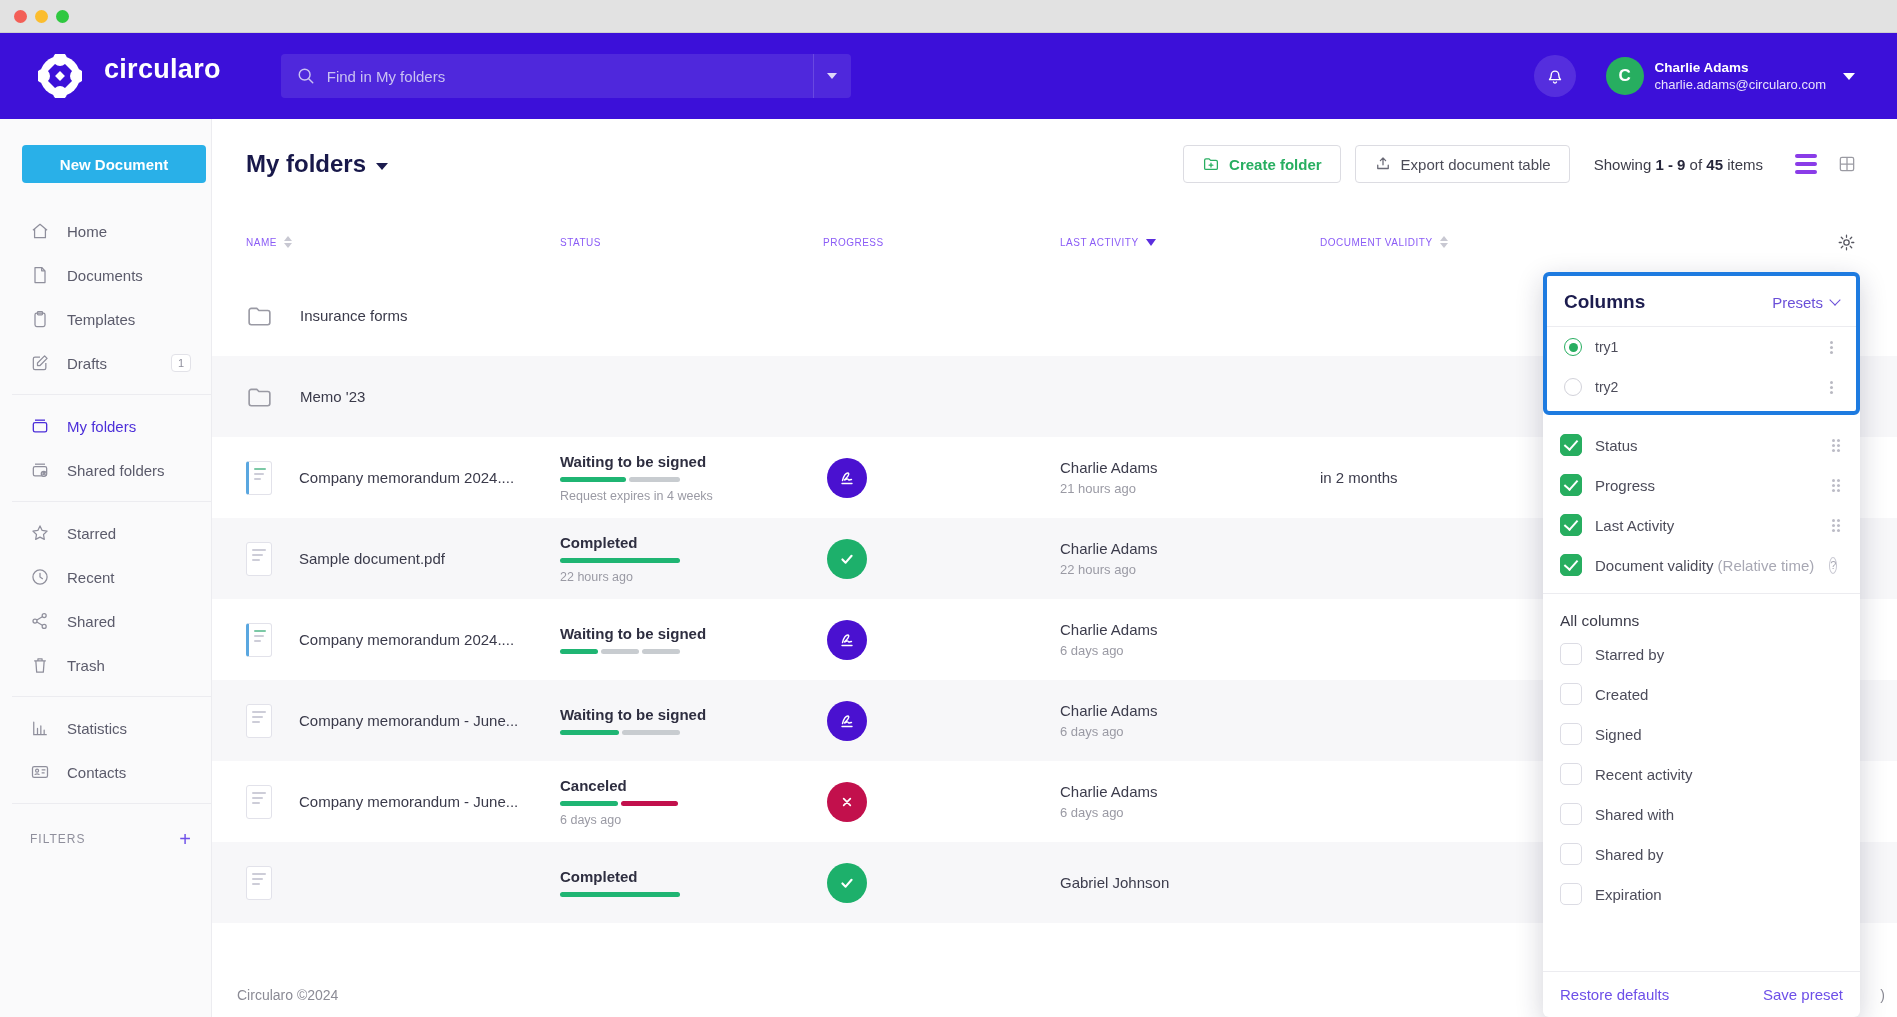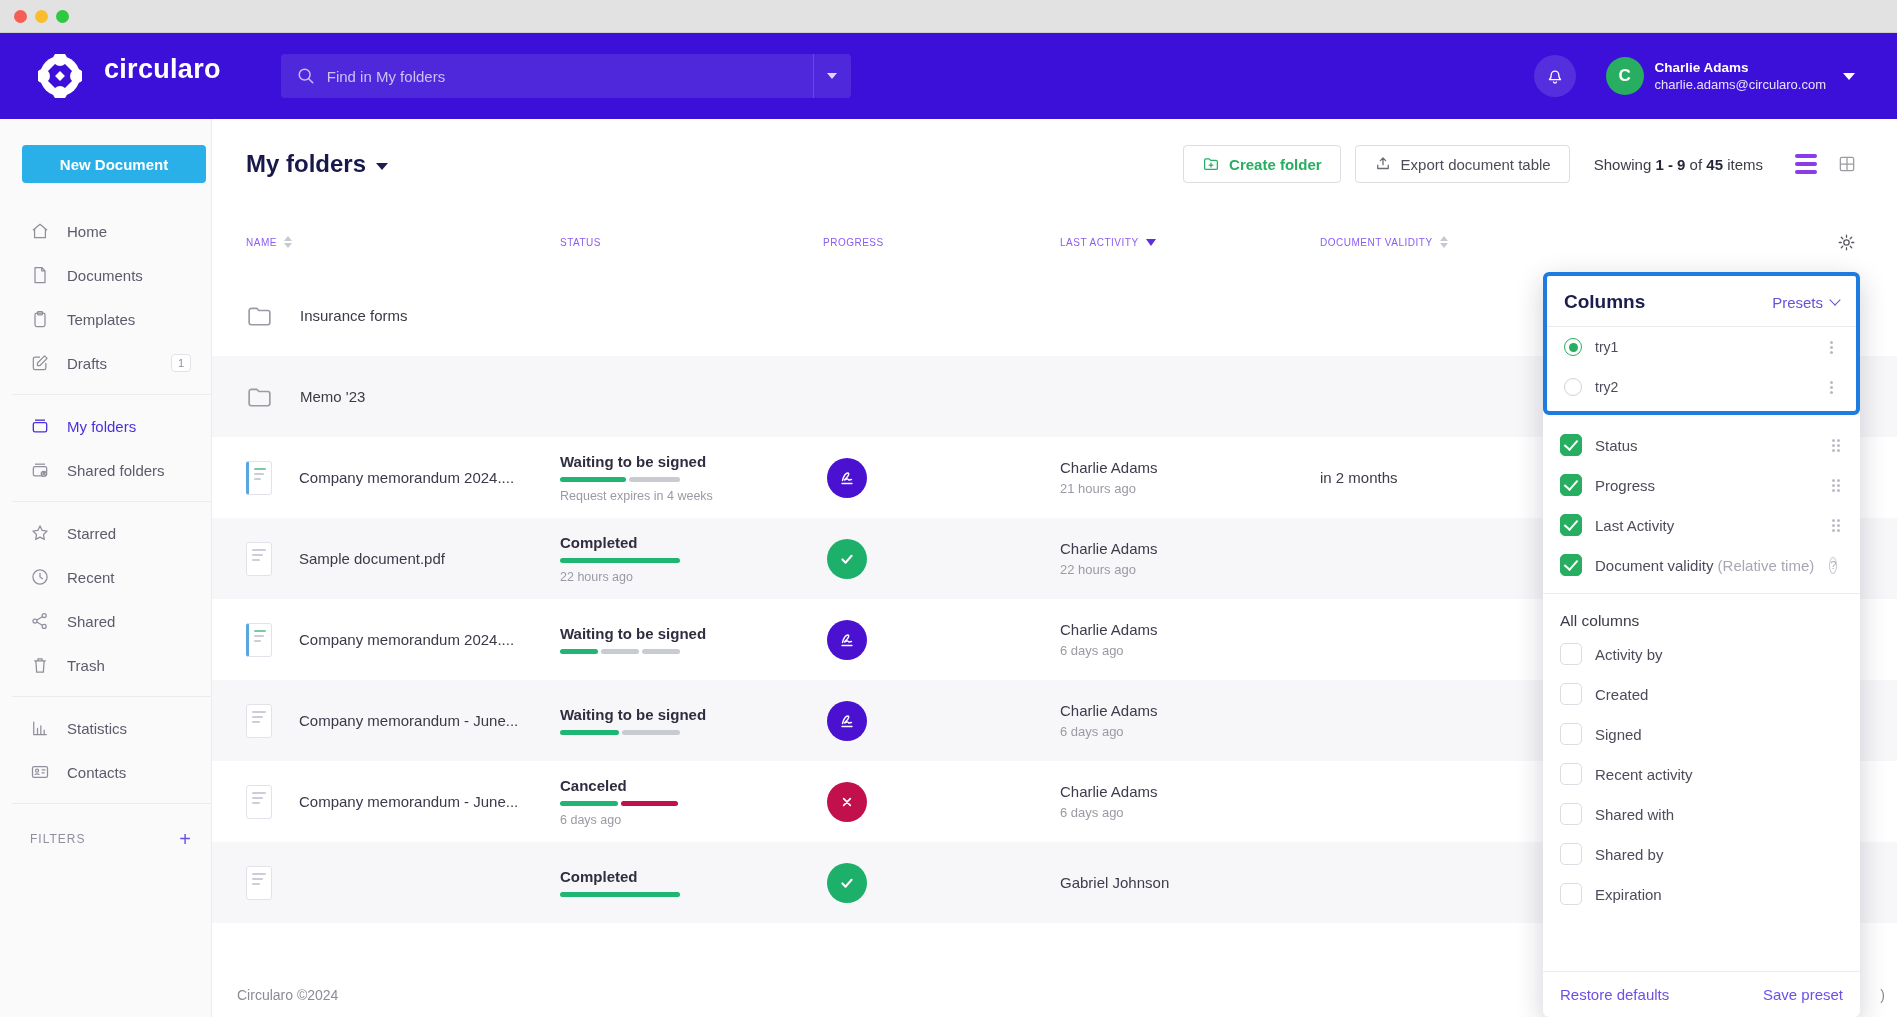--- a/index.html
+++ b/index.html
@@ -650,21 +650,21 @@
       </span>
       <span class="help">?</span>
       <span class="handle"></span>
     </div>
 
     <div class="section-div"></div>
     <div class="all-label">All columns</div>
 
     <div class="col-row">
       <span class="cb"></span>
-      <span>Activity by</span>
+      <span>Starred by</span>
     </div>
     <div class="col-row">
       <span class="cb"></span>
       <span>Created</span>
     </div>
     <div class="col-row">
       <span class="cb"></span>
       <span>Signed</span>
     </div>
     <div class="col-row">

